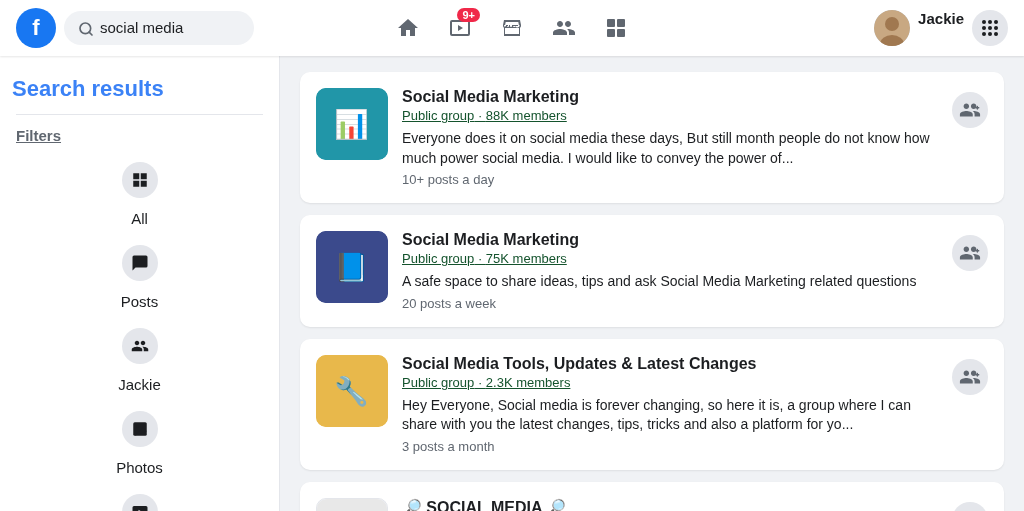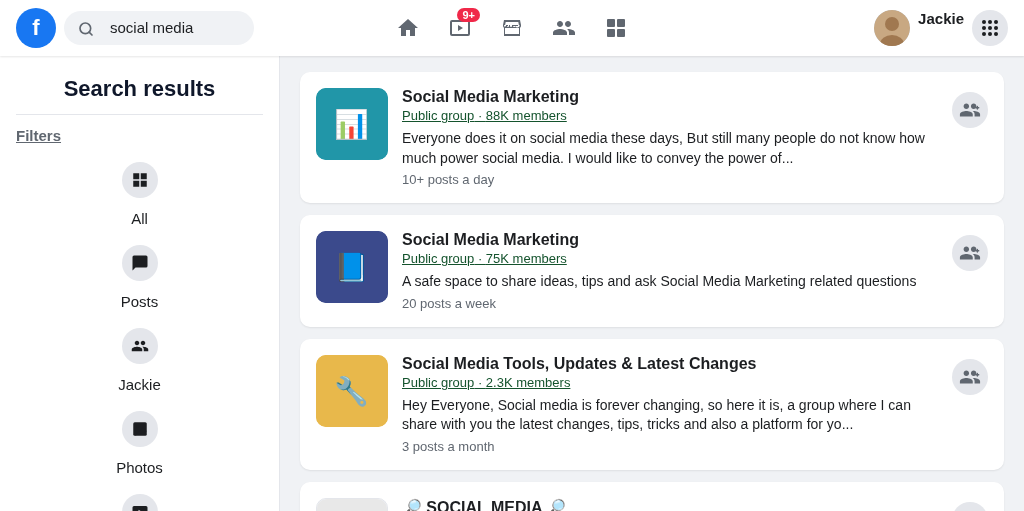--- a/index.html
+++ b/index.html
@@ -12,39 +12,39 @@
       display: flex;
       align-items: center;
       padding: 0 16px;
       box-shadow: 0 1px 2px rgba(0,0,0,0.1);
       position: relative;
       z-index: 10;
       flex-shrink: 0;
     }
     .nav-left { display: flex; align-items: center; gap: 8px; }
     .fb-logo { width: 40px; height: 40px; background: #1877f2; border-radius: 50%; display: flex; align-items: center; justify-content: center; color: #fff; font-size: 22px; font-weight: bold; flex-shrink: 0; }
-    .search-bar { display: flex; align-items: center; background: #f0f2f5; border-radius: 20px; padding: 8px 14px; gap: 16px; width: 190px; }
+    .search-bar { display: flex; align-items: center; background: #f0f2f5; border-radius: 20px; padding: 8px 14px; gap: 6px; width: 190px; }
     .search-bar input { border: none; background: transparent; outline: none; font-size: 15px; color: #1c1e21; width: 130px; }
     .search-icon-nav { color: #606770; font-size: 14px; }
 
     .nav-center { position: absolute; left: 50%; transform: translateX(-50%); display: flex; align-items: center; gap: 4px; }
     .nav-icon-btn { width: 48px; height: 48px; border-radius: 8px; display: flex; align-items: center; justify-content: center; cursor: pointer; color: #606770; font-size: 22px; position: relative; transition: background 0.15s; }
     .nav-badge { position: absolute; top: 4px; right: 4px; background: #f02849; color: #fff; border-radius: 10px; font-size: 11px; font-weight: bold; padding: 1px 5px; min-width: 16px; text-align: center; }
 
     .nav-right { margin-left: auto; display: flex; align-items: flex-start; gap: 8px; }
     .nav-avatar { width: 36px; height: 36px; border-radius: 50%; background: #c0c0c0; overflow: hidden; display: flex; align-items: center; justify-content: center; }
     .nav-user-name { font-size: 15px; font-weight: 600; color: #1c1e21; }
     .nav-dots-btn { width: 36px; height: 36px; border-radius: 50%; background: #e4e6eb; display: flex; align-items: center; justify-content: center; cursor: pointer; font-size: 18px; color: #1c1e21; }
 
     
     .main-layout { display: flex; flex: 1; overflow: hidden; }
 
     
     .sidebar { width: 280px; background: #fff; padding: 12px 0; overflow-y: auto; flex-shrink: 0; border-right: 1px solid #e4e6eb; }
-    .sidebar-title { font-size: 22px; font-weight: 700; color: #0f172a; padding: 8px 12px 4px; text-align: center; }
+    .sidebar-title { font-size: 22px; font-weight: 700; color: #3b82f6; padding: 8px 12px 4px; }
     .sidebar-divider { border: none; border-top: 1px solid #e4e6eb; margin: 8px 16px; }
     .sidebar-section-title { font-size: 15px; font-weight: 600; color: #606770; padding: 4px 16px 8px; text-decoration: underline; }
     .sidebar-item { display: flex; align-items: center; gap: 12px; padding: 8px 16px; cursor: pointer; border-radius: 8px; margin: 2px 8px; transition: background 0.15s; flex-direction: column; }
     .sidebar-icon-wrap { width: 36px; height: 36px; border-radius: 50%; background: #e4e6eb; display: flex; align-items: center; justify-content: center; font-size: 18px; flex-shrink: 0; color: #1c1e21; }
     .sidebar-item-label { font-size: 15px; color: #1c1e21; }
 
     
     .content { flex: 1; overflow-y: auto; padding: 16px 20px; background: #f0f2f5; }
     .group-card { background: #fff; border-radius: 10px; padding: 16px; margin-bottom: 12px; display: flex; align-items: flex-start; gap: 14px; box-shadow: 0 1px 2px rgba(0,0,0,0.08); }
     .group-avatar { width: 72px; height: 72px; border-radius: 10px; flex-shrink: 0; overflow: hidden; background: #e4e6eb; display: flex; align-items: center; justify-content: center; font-size: 28px; }
@@ -218,21 +218,21 @@
         <svg width="72" height="72" viewBox="0 0 72 72">
             <rect width="72" height="72" rx="10" fill="#2196a8"></rect>
             <text x="50%" y="54%" dominant-baseline="middle" text-anchor="middle" font-size="28" fill="white">📊</text>
           </svg>
       </div>
       <div class="group-info">
         <div class="group-name">Social Media Marketing</div>
         <div class="group-meta">
           <span>Public group</span> · <span>88K members</span>
         </div>
-        <div class="group-desc">Everyone does it on social media these days, But still many people do not know how much power social media. I would like to convey the power of...</div>
+        <div class="group-desc">Everyone does it on social media these days, But still month people do not know how much power social media. I would like to convey the power of...</div>
         <div class="group-activity">10+ posts a day</div>
       </div>
       <div class="group-join-btn">
         <svg width="22" height="22" viewBox="0 0 24 24" fill="#606770">
             <path d="M16 11c1.66 0 3-1.34 3-3s-1.34-3-3-3-3 1.34-3 3 1.34 3 3 3zm-8 0c1.66 0 3-1.34 3-3S9.66 5 8 5 5 6.34 5 8s1.34 3 3 3zm0 2c-2.33 0-7 1.17-7 3.5V19h14v-2.5C15 14.17 10.33 13 8 13zm8 0c-.29 0-.62.02-.97.05 1.16.84 1.97 1.97 1.97 3.45V19h6v-2.5c0-2.33-4.67-3.5-7-3.5z"></path>
             <path d="M20 8v3m1.5-1.5H18.5" stroke="#606770" stroke-width="1.5" fill="none" stroke-linecap="round"></path>
           </svg>
       </div>
     </div>
 

